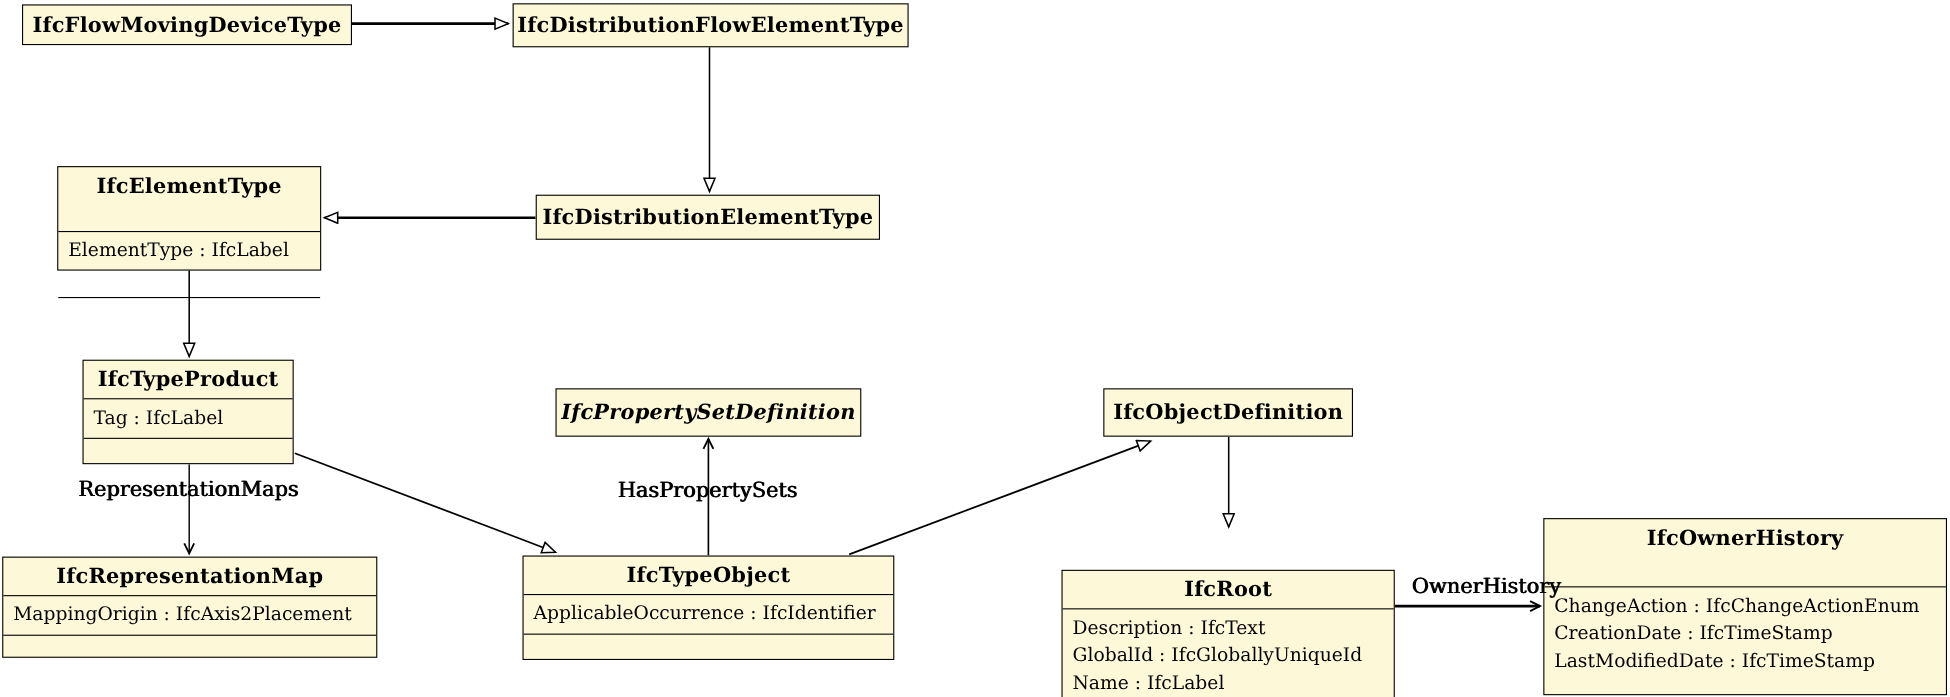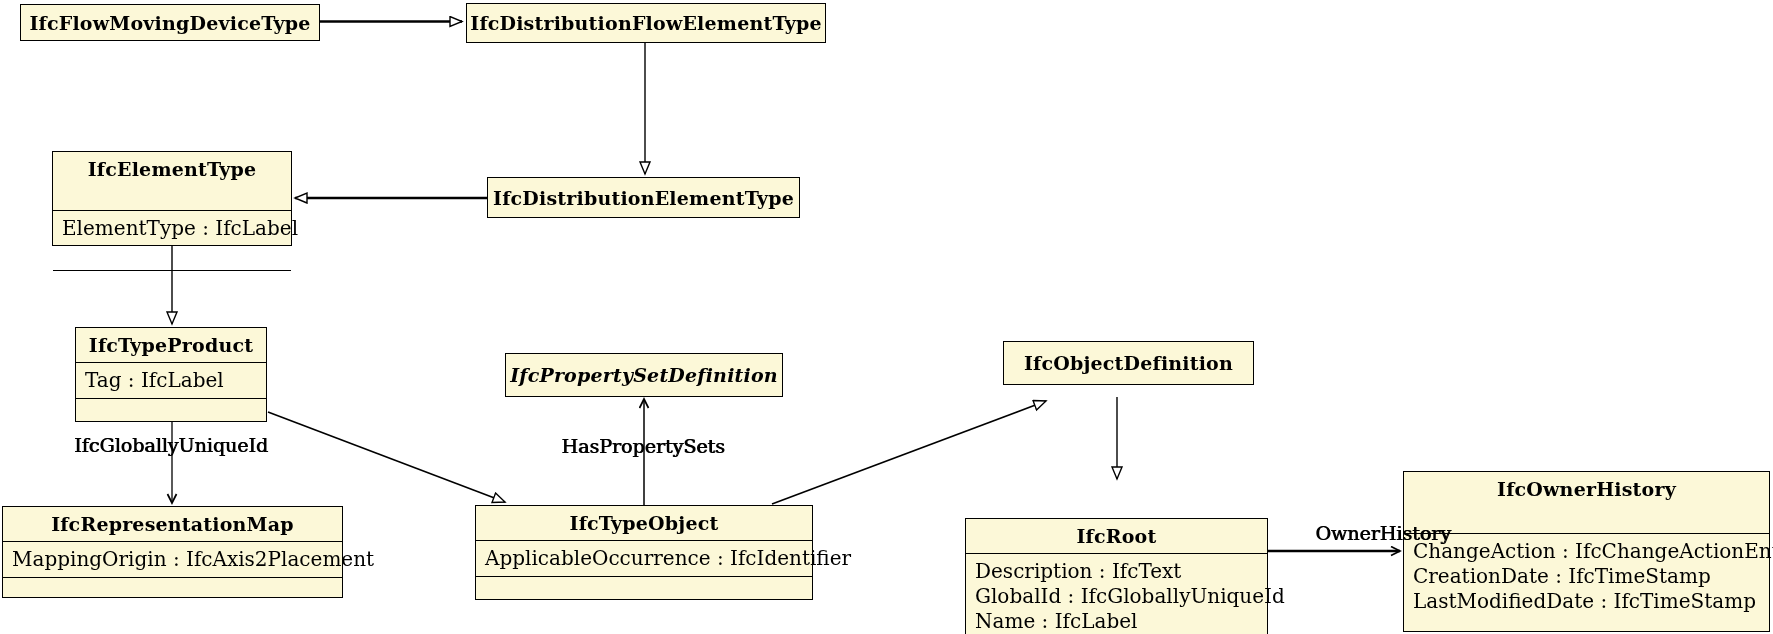--- a/index.html
+++ b/index.html
@@ -28,21 +28,21 @@
     justify-content: center;
     font-weight: bold;
     font-size: 19px;
     letter-spacing: 0.2px;
     white-space: nowrap;
   }
   .node.single .node-title { flex: 1 1 auto; }
   .node-attrs {
     border-top: 1px solid #000;
     padding: 5px 9px;
-    font-size: 20px;
+    font-size: 17px;
     line-height: 25px;
     white-space: nowrap;
   }
   .node-empty {
     border-top: 1px solid #000;
     flex: 1 1 auto;
     min-height: 9px;
   }
   .edge-label {
     position: absolute;
@@ -105,21 +105,21 @@
     <div class="node-attrs">
       <div>Tag : IfcLabel</div>
     </div>
     <div class="node-empty"></div>
   </div>
 
   <div class="node single" style="left:505px; top:353px; width:278px; height:44px;font-style:italic;">
     <div class="node-title">IfcPropertySetDefinition</div>
   </div>
 
-  <div class="node single" style="left:1003px; top:341px; width:251px; height:44px;">
+  <div class="node single" style="left:1003px; top:353px; width:227px; height:44px;">
     <div class="node-title">IfcObjectDefinition</div>
   </div>
 
   <div class="node" style="left:2px; top:506px; width:341px; height:92px;">
     <div class="node-title">IfcRepresentationMap</div>
     <div class="node-attrs">
       <div>MappingOrigin : IfcAxis2Placement</div>
     </div>
     <div class="node-empty"></div>
   </div>
@@ -145,17 +145,17 @@
   <div class="node" style="left:1403px; top:471px; width:367px; height:161px;gap:27px;">
     <div class="node-title">IfcOwnerHistory</div>
     <div class="node-attrs">
       <div>ChangeAction : IfcChangeActionEnum</div>
       <div>CreationDate : IfcTimeStamp</div>
       <div>LastModifiedDate : IfcTimeStamp</div>
     </div>
     <div class="node-empty"></div>
   </div>
 
-  <div class="edge-label" style="left:171px; top:445px;">IfcGloballyUniqueId</div>
+  <div class="edge-label" style="left:171px; top:445px;">RepresentationMaps</div>
   <div class="edge-label" style="left:643px; top:446px;">HasPropertySets</div>
-  <div class="edge-label" style="left:1351px; top:533px;margin-left:32px;">OwnerHistory</div>
+  <div class="edge-label" style="left:1351px; top:533px;">OwnerHistory</div>
 
 </div>
 
 </body></html>

